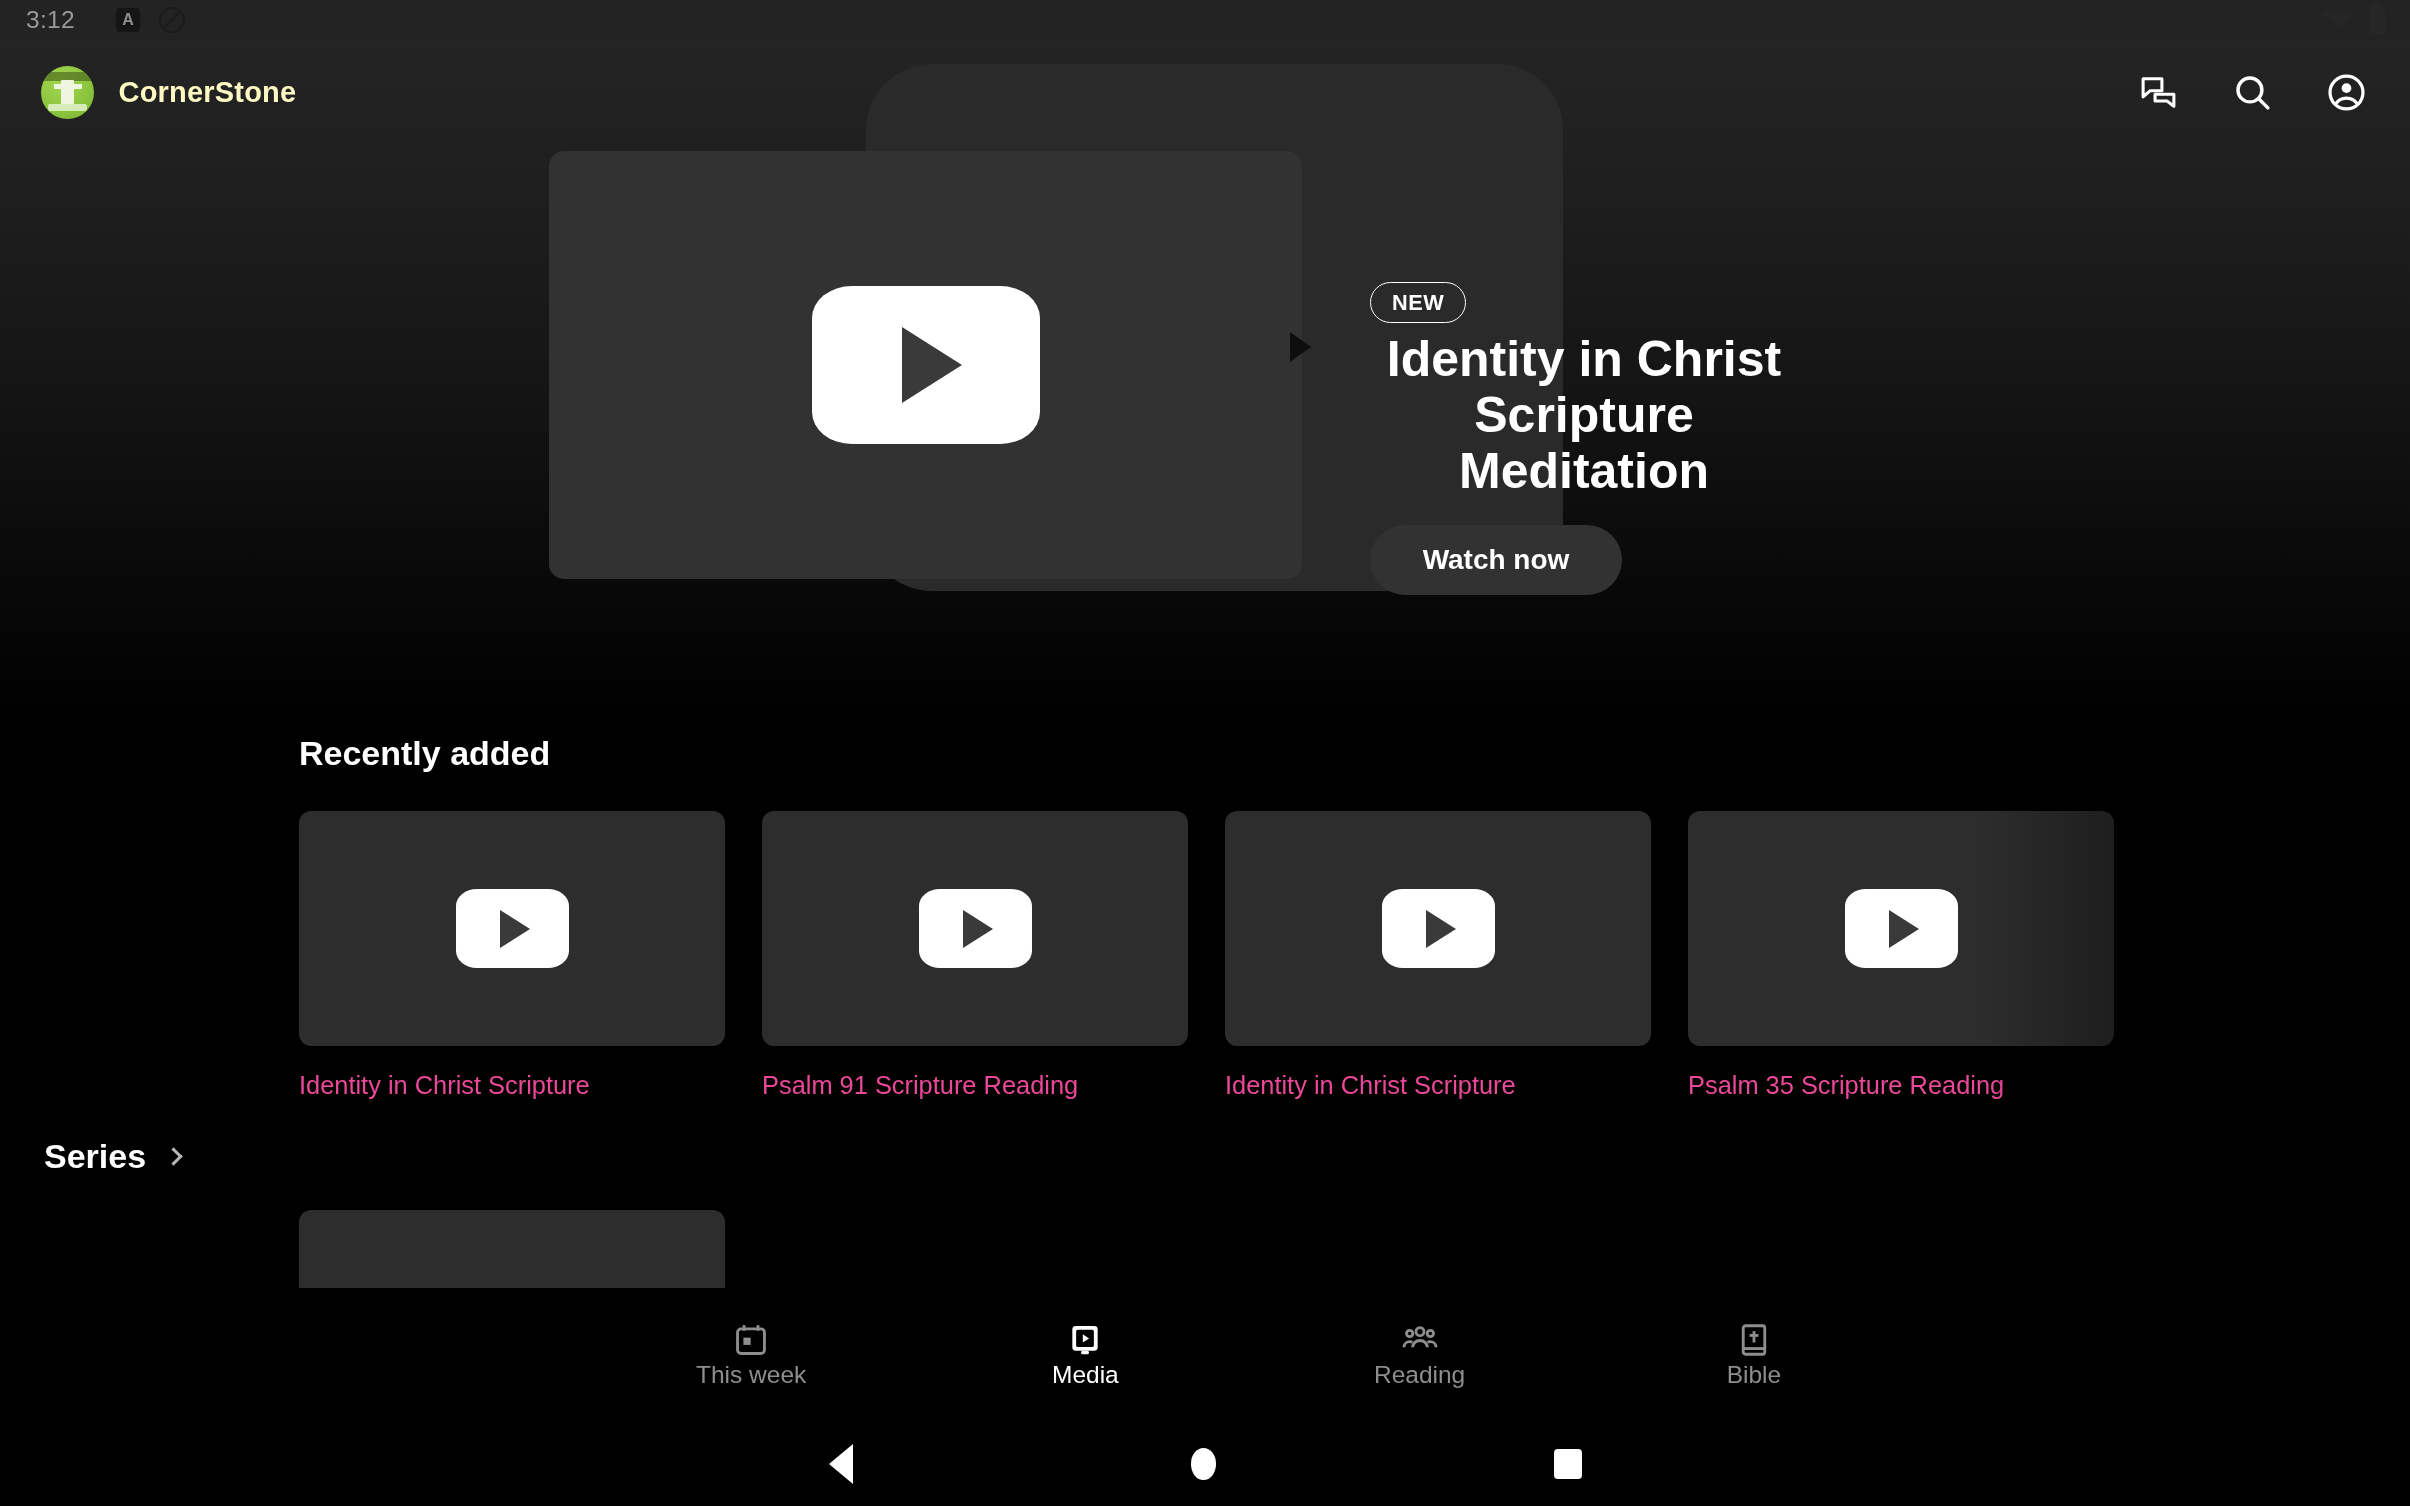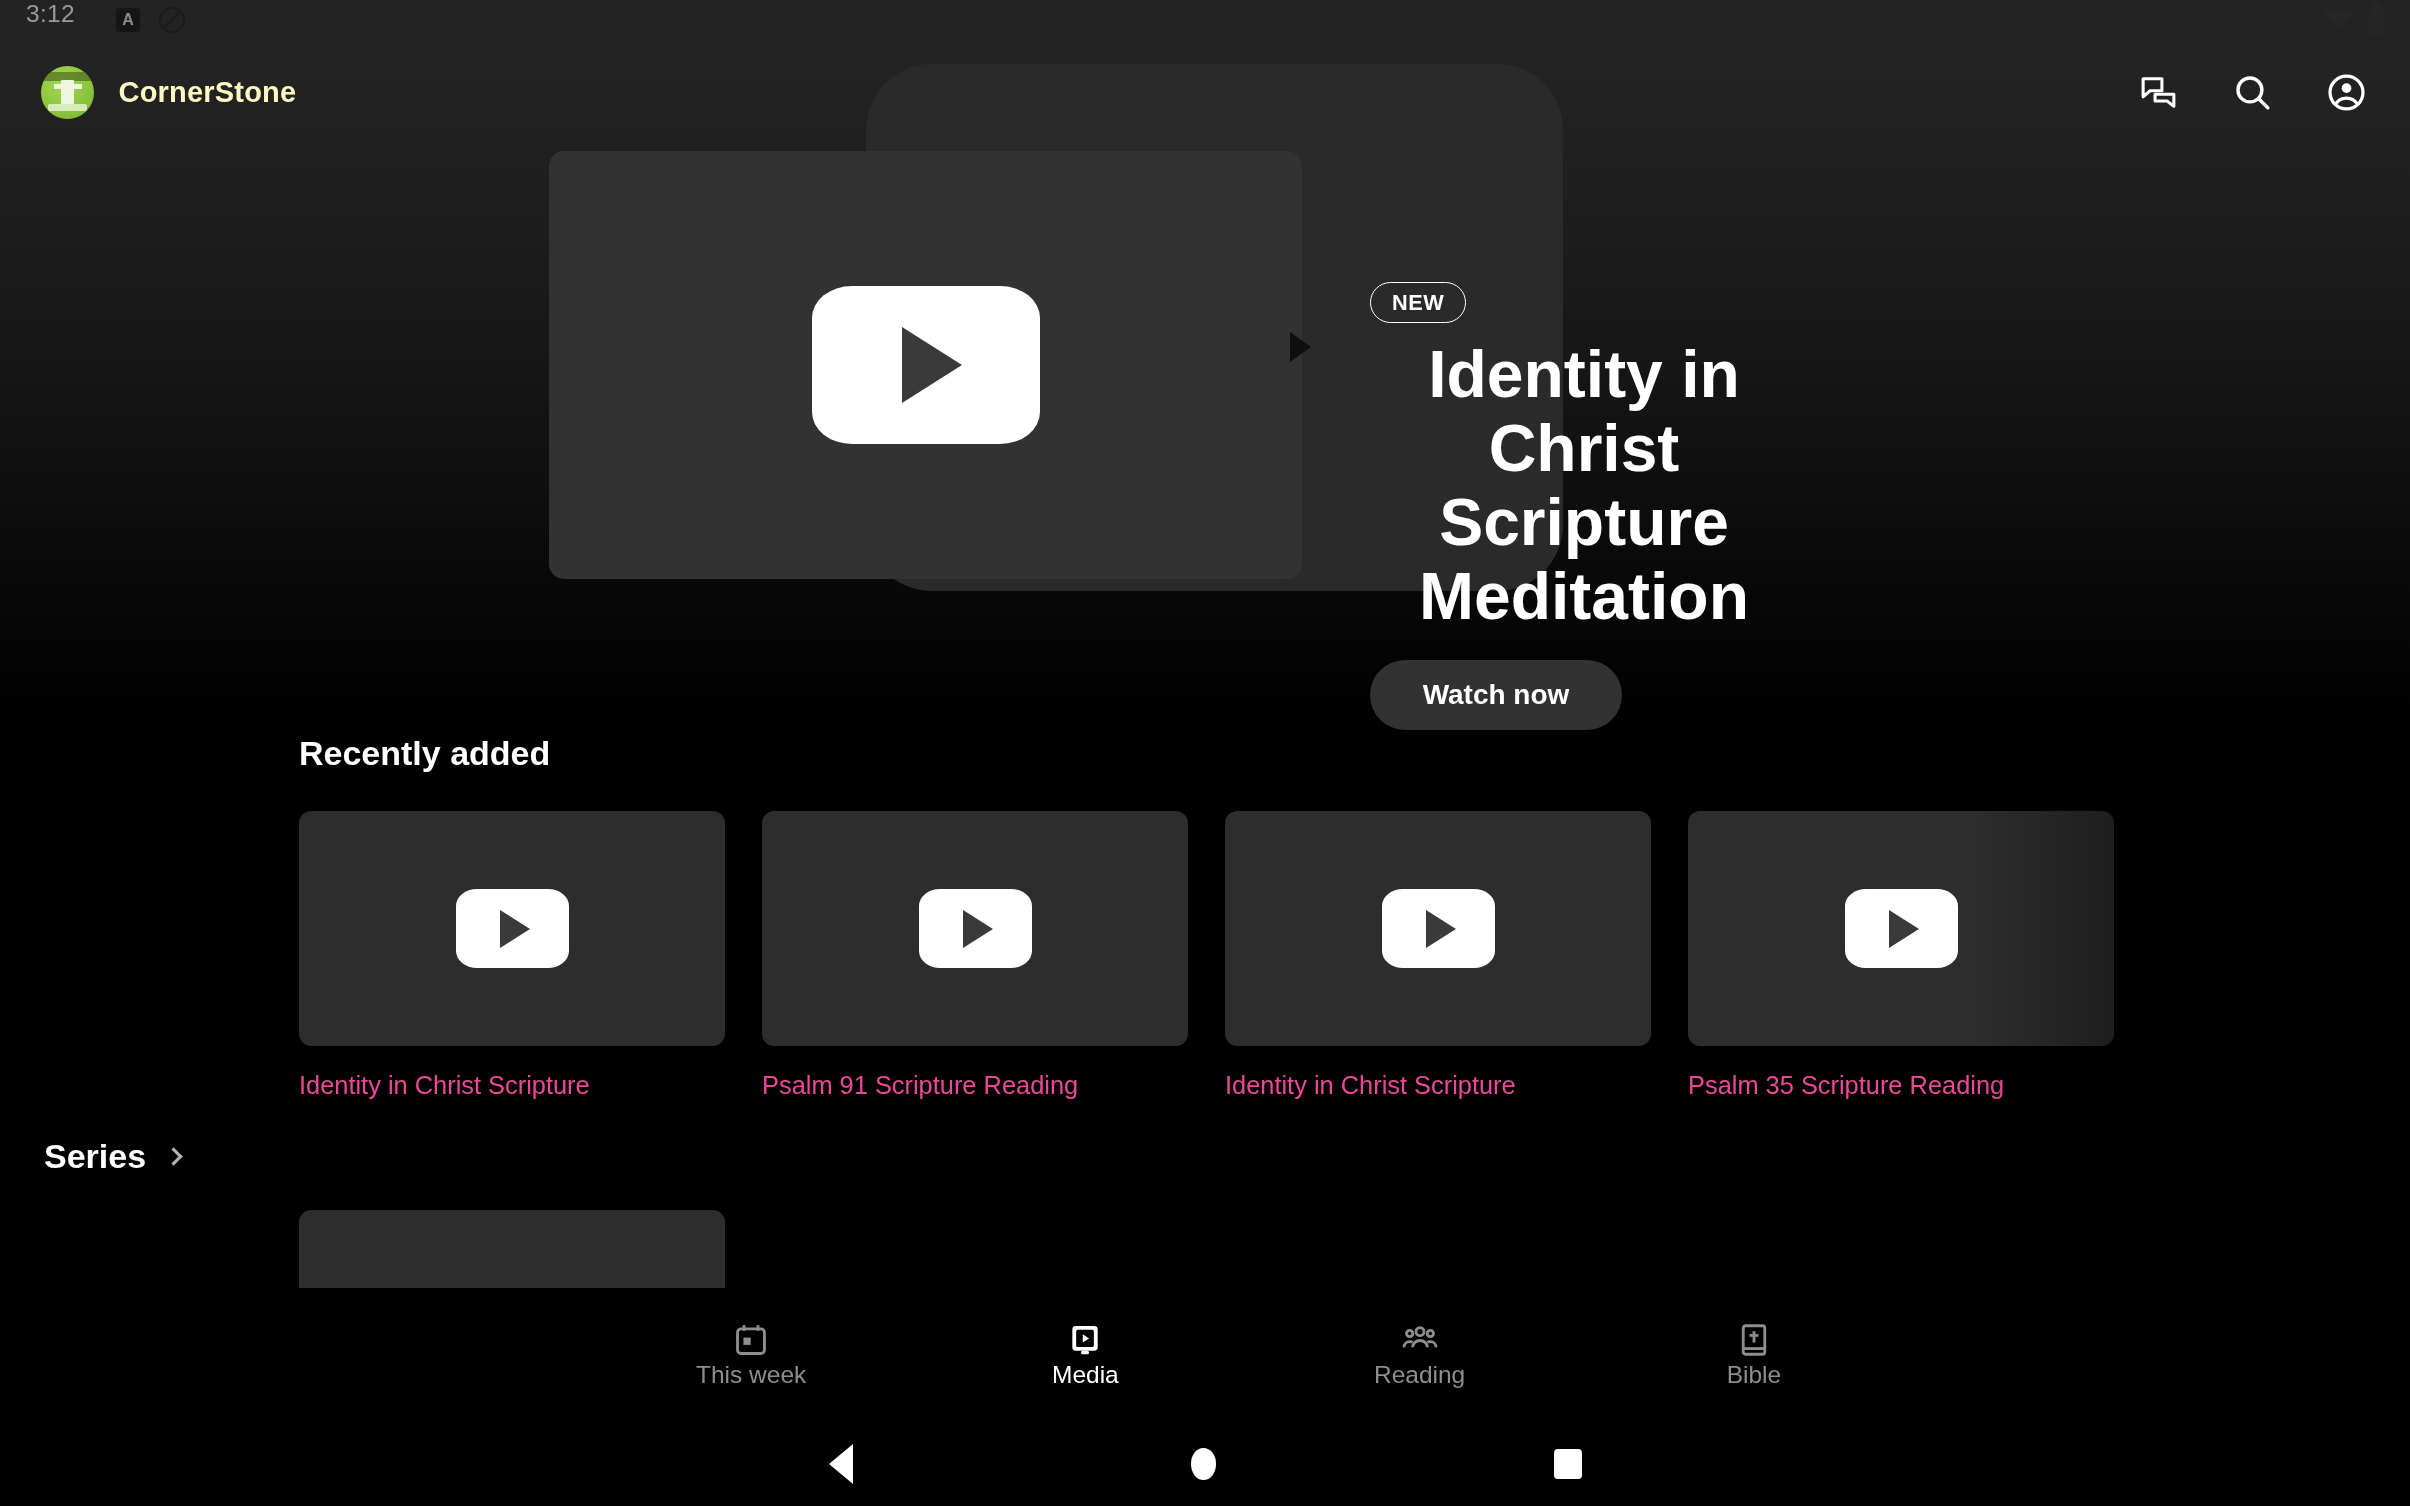--- a/index.html
+++ b/index.html
@@ -8,21 +8,21 @@
     background:#000;
     font-family:"Liberation Sans", sans-serif;
     overflow:hidden;
   }
   #root { position:relative; width:2411px; height:1507px; background:#000; }
 
   
   .statusbar {
     position:absolute; top:0; left:0; width:2411px; height:40px;
     background:#232323;
-    display:flex; 
+    display:flex; align-items:center;
     padding:0 26px;
     z-index:40;
   }
   .sb-time {
     color:#9a9a9a; font-size:24.5px; letter-spacing:0.3px;
     font-family:"Liberation Sans", sans-serif;
   }
   .sb-icons-left { display:flex; align-items:center; gap:19px; margin-left:41px; }
   .sb-ic-a {
     width:24.5px; height:24.5px; background:#151515; border-radius:3.8px;
@@ -117,22 +117,22 @@
   .appbar-actions { margin-left:auto; display:flex; align-items:center; gap:47px; }
   .act { width:47px; height:47px; display:flex; align-items:center; justify-content:center; cursor:pointer; }
 
   
   .hero-text { position:absolute; left:1370px; top:282px; width:716px; z-index:25; }
   .badge-new {
     display:inline-block; border:1.9px solid #fff; border-radius:941px;
     color:#fff; font-size:21.7px; font-weight:bold; padding:6.6px 21px; letter-spacing:0.6px;
   }
   .hero-title {
-    color:#fff; font-size:66px; font-weight:bold; line-height:1.12;
-    margin-top:15px; white-space:pre-line; text-align:center; width:428px;
+    color:#fff; font-size:50px; font-weight:bold; line-height:1.12;
+    margin-top:8px; white-space:pre-line; text-align:center; width:428px;
   }
   .watch-btn {
     margin-top:26px; margin-left:0; width:252px;
     background:#323232; color:#fff; border:none;
     font-size:28px; font-weight:bold; border-radius:941px;
     padding:19px 0; cursor:pointer;
     font-family:"Liberation Sans", sans-serif;
   }
 
   

